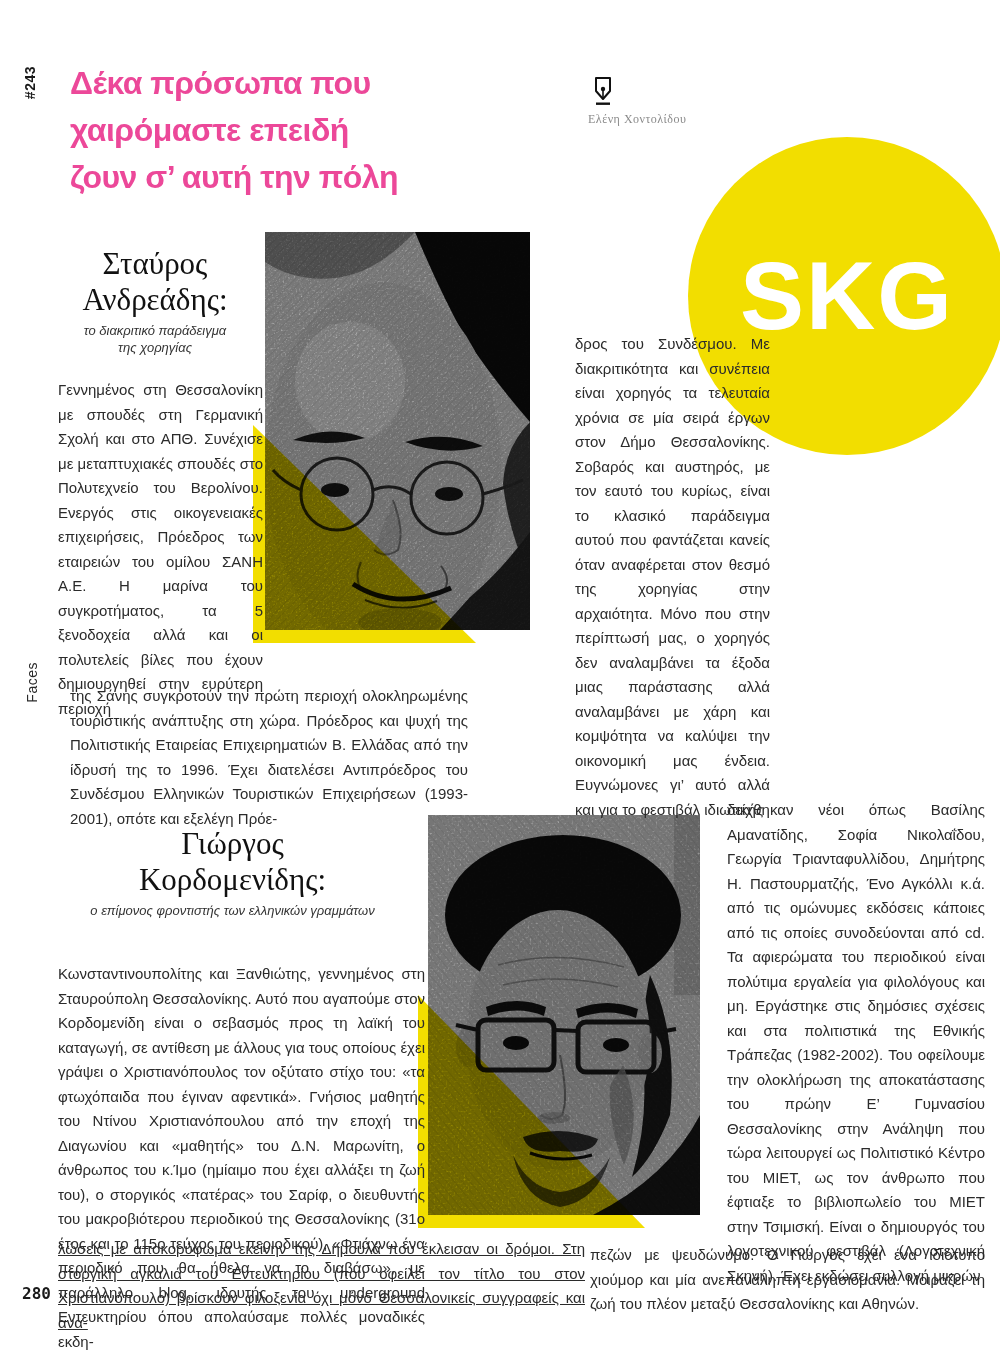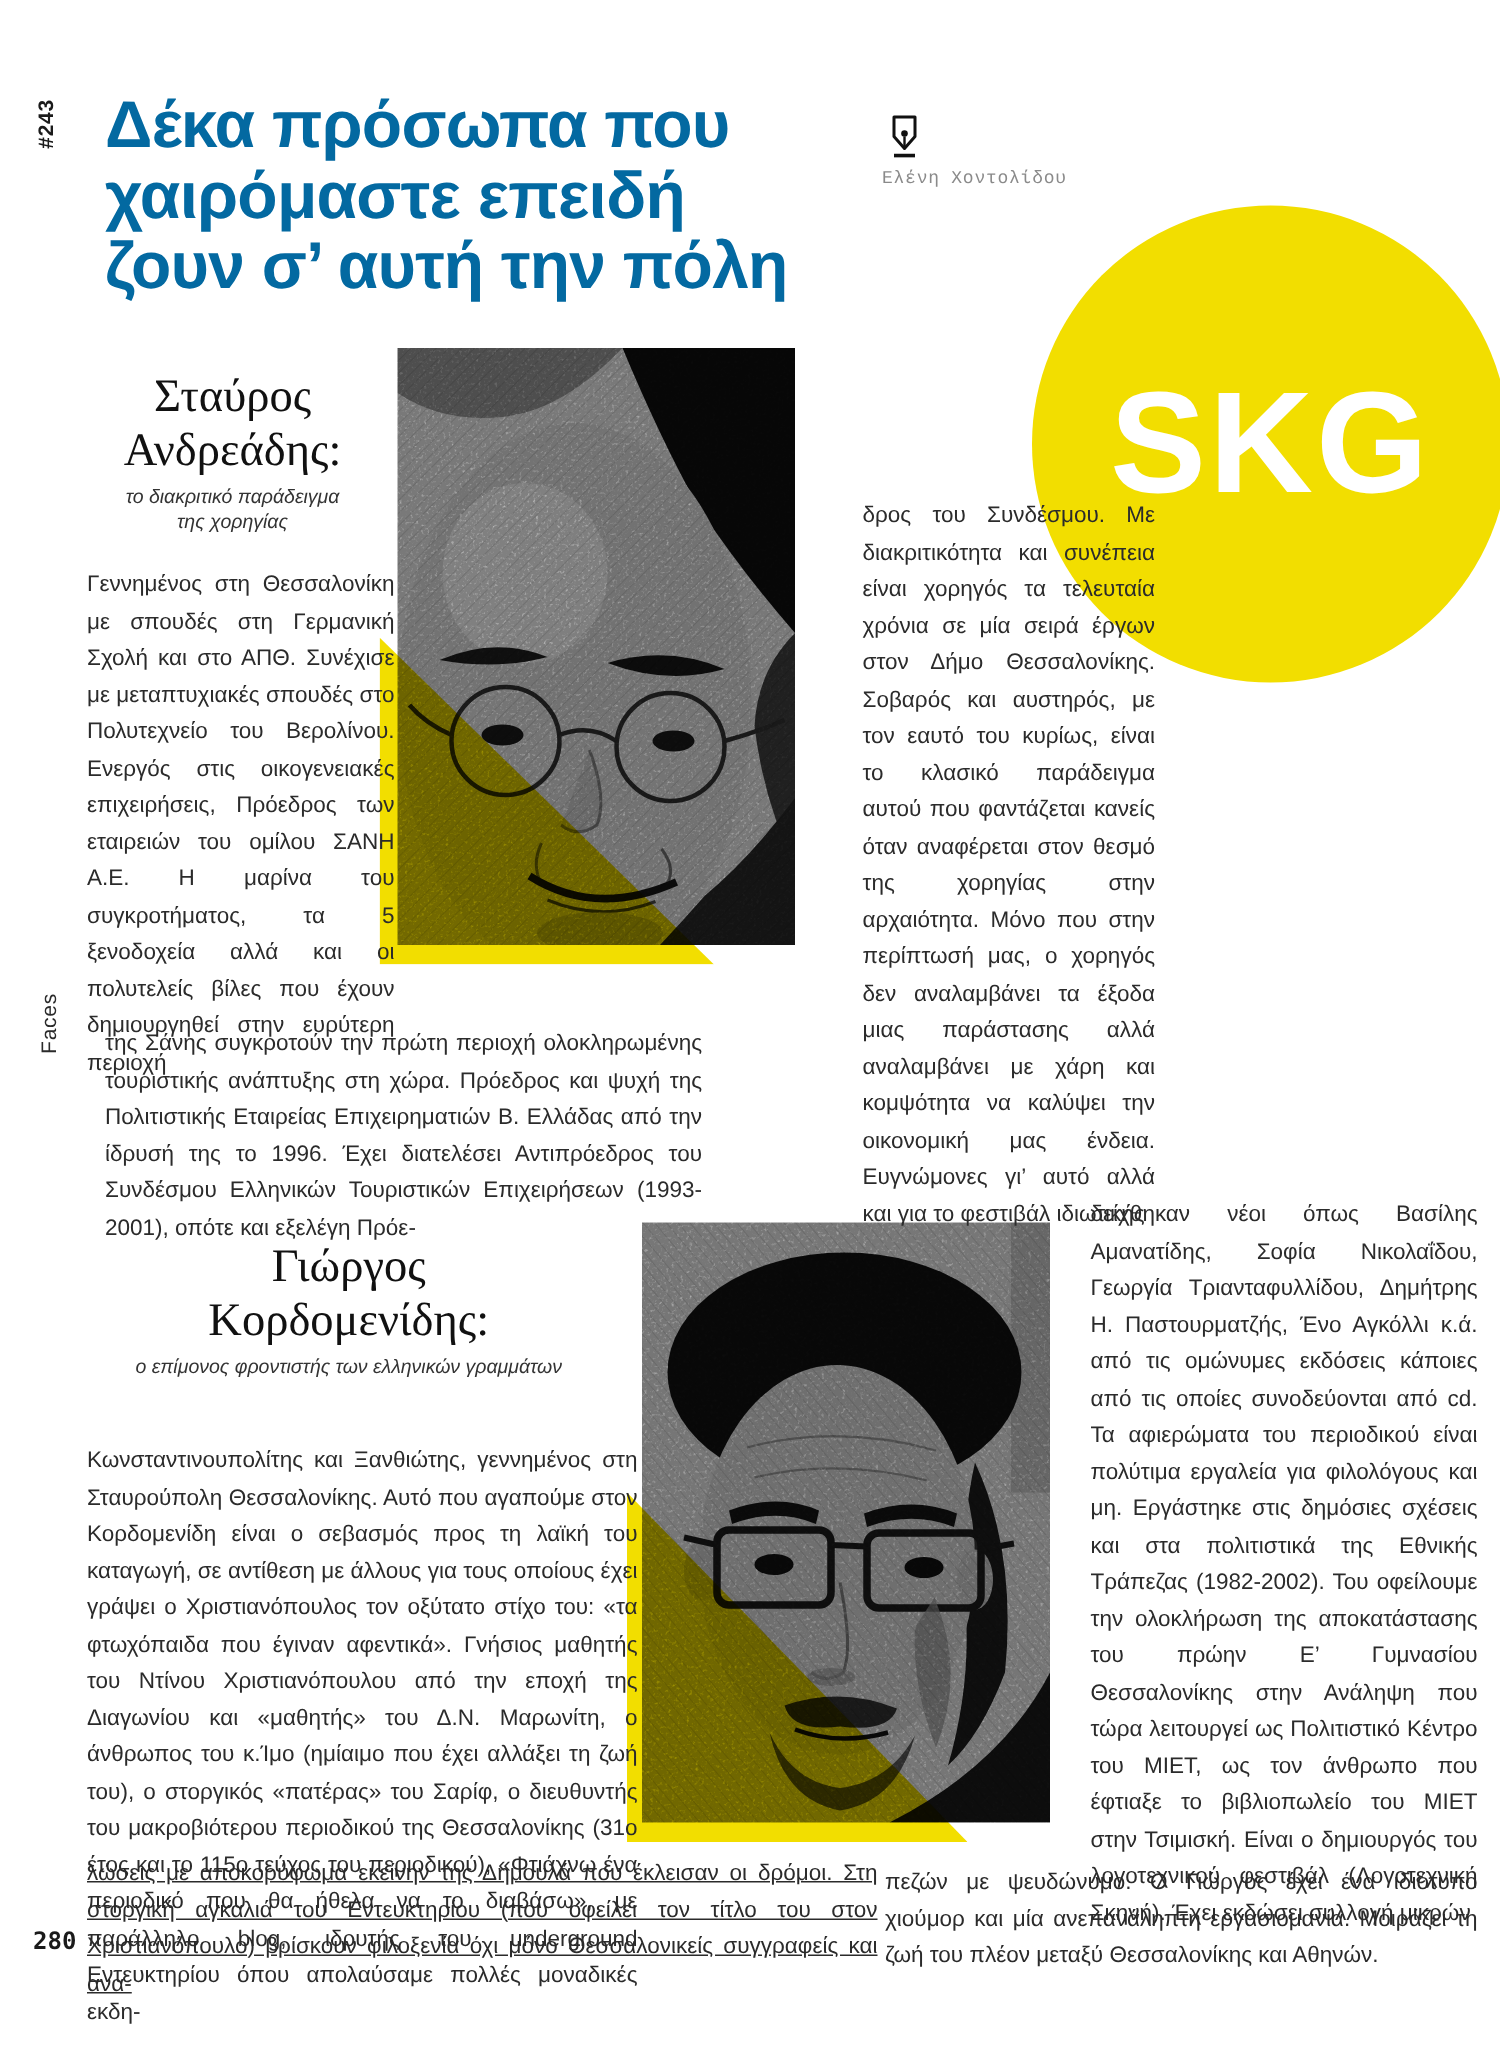--- a/index.html
+++ b/index.html
@@ -17,27 +17,27 @@
     font-family:"Liberation Sans",sans-serif;color:#1a1a1a;
   }
   .issue-tag{left:22px;top:66px;font-size:14px;font-weight:bold;letter-spacing:.5px;}
   .faces-tag{left:24px;top:662px;font-size:14px;letter-spacing:.5px;color:#2a2a2a;}
   .page-num{left:22px;top:1284px;font-family:"DejaVu Sans Mono","Liberation Mono",monospace;
     font-size:16px;font-weight:bold;color:#1a1a1a;}
 
   
   .main-title{
     left:70px;top:60px;width:570px;
-    font-size:44px;line-height:47px;font-weight:bold;letter-spacing:-0.5px;
-    color:#0369a1;
+    font-size:32px;line-height:47px;font-weight:bold;letter-spacing:-0.5px;
+    color:#ec4899;
   }
   .byline-icon{left:592px;top:76px;width:22px;height:30px;}
   .byline{
     left:588px;top:112px;width:220px;
-    font-family:Liberation Mono, monospace;
+    font-family:Liberation Serif, serif;
     font-size:12px;color:#8a8a8a;letter-spacing:.5px;
   }
 
   
   .skg-circle{
     left:688px;top:137px;width:318px;height:318px;border-radius:50%;
     display:flex;align-items:center;justify-content:center;
     z-index:0;
   }
   .skg-label{

